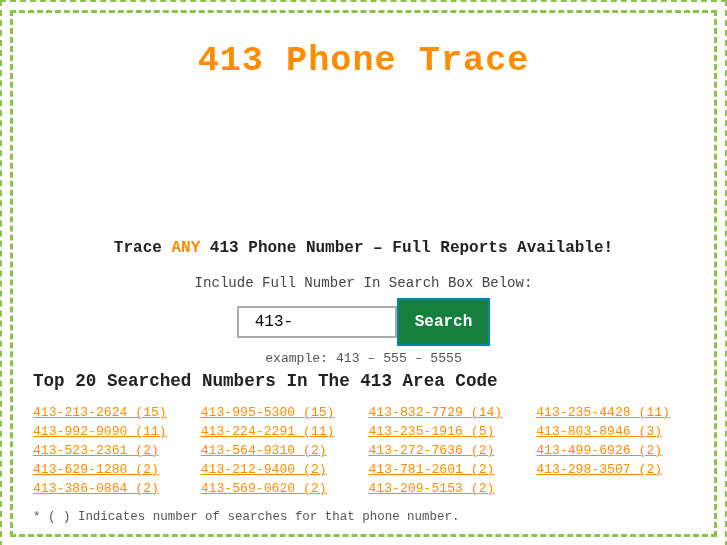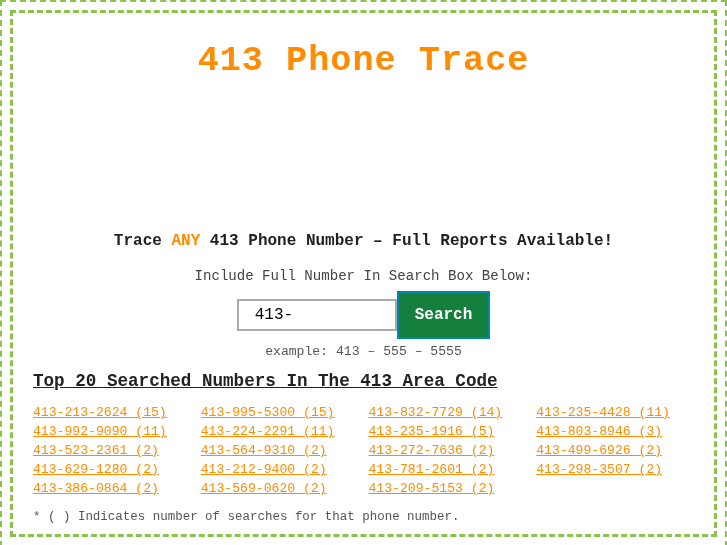--- a/index.html
+++ b/index.html
@@ -36,21 +36,21 @@
       font-size: 1em;
       font-weight: bold;
       margin-bottom: 18px;
       color: #222;
     }
     .tagline .any {
       color: #FF8C00;
     }
     .search-section {
       text-align: center;
-      margin-bottom: 12px;
+      margin-bottom: 5px;
     }
     .search-label {
       font-size: 0.88em;
       color: #444;
       margin-bottom: 7px;
     }
     .search-row {
       display: flex;
       justify-content: center;
       align-items: center;
@@ -79,21 +79,20 @@
       font-size: 0.82em;
       color: #555;
     }
     .top-numbers-title {
       font-size: 1.1em;
       font-weight: bold;
       color: #222;
       margin-bottom: 14px;
       text-align: left;
       width: 100%;
-      text-decoration: underline;
     }
     .numbers-grid {
       display: grid;
       grid-template-columns: repeat(4, 1fr);
       gap: 4px 10px;
       width: 100%;
       margin-bottom: 14px;
     }
     .number-link {
       color: #FF8C00;

